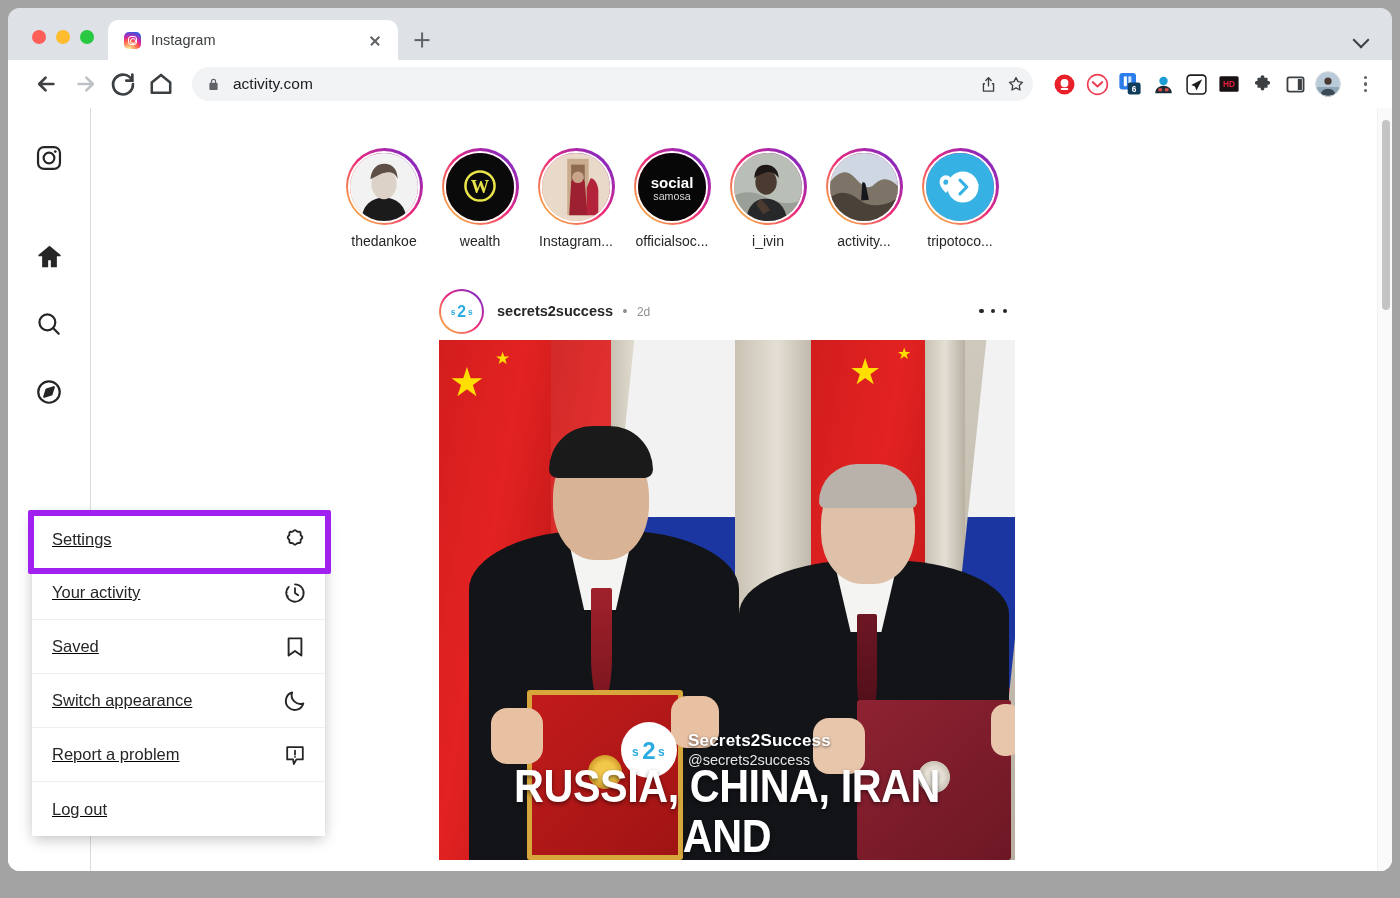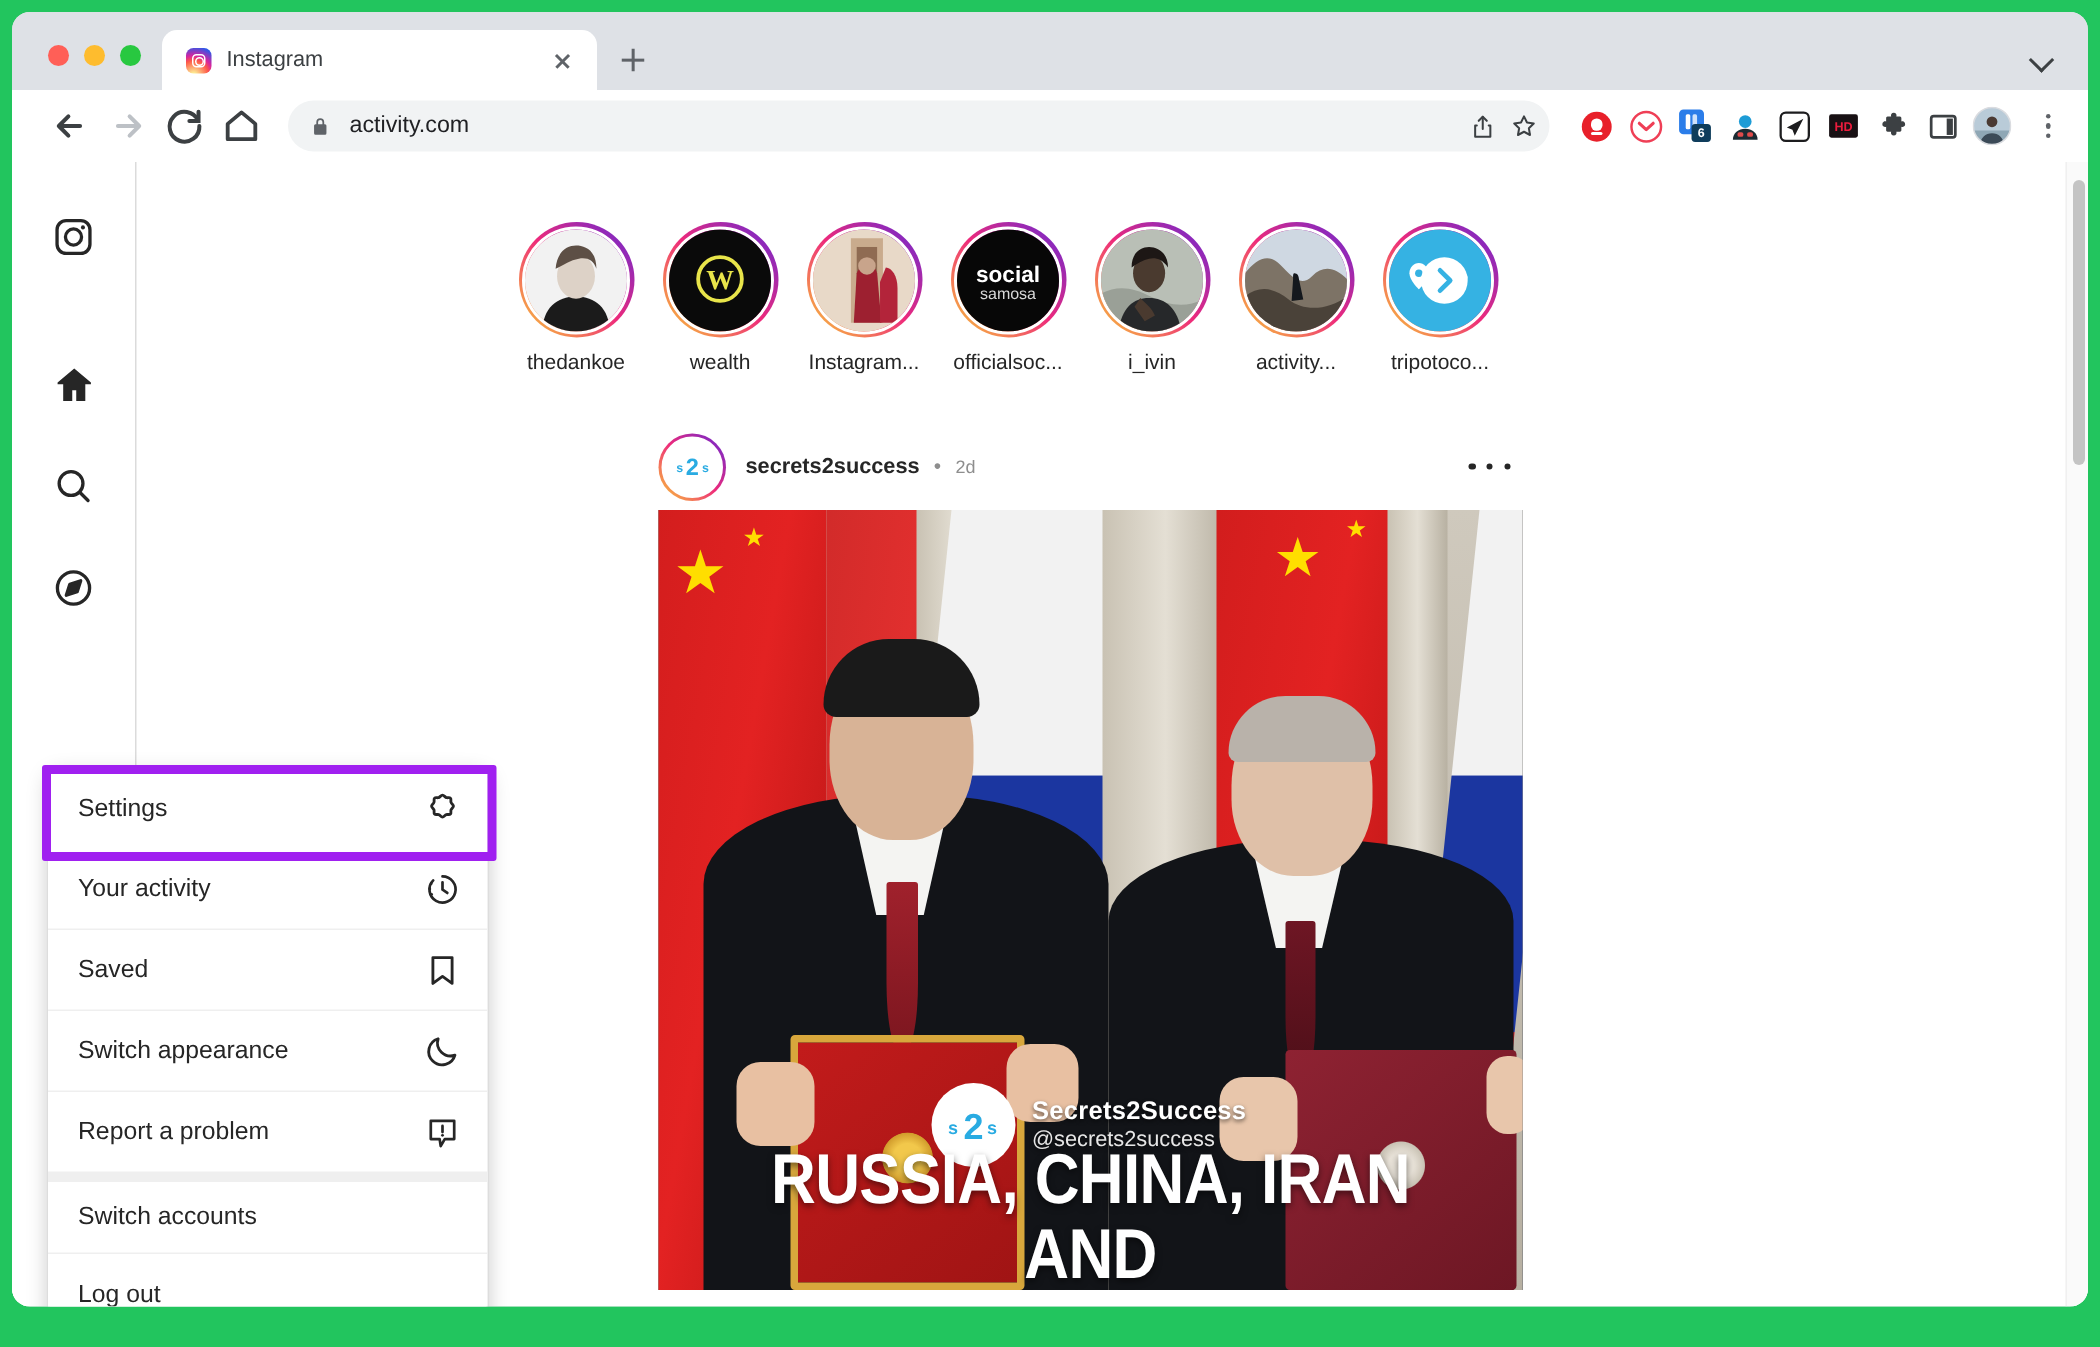--- a/index.html
+++ b/index.html
@@ -5,21 +5,21 @@
   * { box-sizing: border-box; margin: 0; padding: 0; }
   html, body {
     width: 1400px; height: 898px;
     font-family: "Liberation Sans", sans-serif;
     background: #a020f0;
     overflow: hidden;
   }
   
   #frame {
     position: absolute; inset: 0;
-    background: #22c55e;
+    background: #a3a3a3;
     padding: 8px 8px 27px 8px;
   }
   #browser {
     position: relative;
     width: 100%; height: 100%;
     background: #e8e8e9;
     border-radius: 12px;
     overflow: hidden;
   }
 
@@ -205,21 +205,21 @@
     font-size: 47px; letter-spacing: -0.5px; line-height: 1.05;
     font-family: "Liberation Sans Narrow", "Liberation Sans", sans-serif;
     transform: scaleX(.88); text-shadow: 0 2px 5px rgba(0,0,0,.5);
   }
 
   
   #ig-menu {
     position: absolute; left: 24px; top: 404px; width: 293px;
     background: #fff; border-radius: 7px;
     box-shadow: 0 4px 14px rgba(0,0,0,.22), 0 0 1px rgba(0,0,0,.15);
-    z-index: 40; overflow: visible;
+    z-index: 40; overflow: visible; text-decoration: underline;
   }
   .mi {
     height: 54px; display:flex; align-items:center; justify-content: space-between;
     padding: 0 18px 0 20px; border-bottom: 1px solid #efefef; position: relative;
     background:#fff;
   }
   .mi:last-child { border-bottom: none; }
   .mi-label { font-size: 16.5px; color: #262626; }
   .mi-icon { width: 25px; height: 25px; display:flex; align-items:center; justify-content:center; flex:none; }
   .mi.group-gap { border-top: 6px solid #efefef; }
@@ -680,23 +680,20 @@
         <span class="mi-label">Report a problem</span>
         <span class="mi-icon">
           <svg width="24" height="24" viewBox="0 0 24 24" fill="none" stroke="#262626" stroke-width="1.8" stroke-linejoin="round">
             <path d="M4.2 4.2h15.6v12.2h-6.3L10.8 21l-.7-4.6H4.2z"></path>
             <path d="M12 7.6v4.1" stroke-linecap="round"></path>
             <circle cx="12" cy="13.9" r=".95" fill="#262626" stroke="none"></circle>
           </svg>
         </span>
       </div>
 
-      <div class="mi group-gap">
-        <span class="mi-label">Switch accounts</span>
-      </div>
 
       <div class="mi">
         <span class="mi-label">Log out</span>
       </div>
     </div>
 
     <div id="settings-highlight"></div>
 
   </div>
 </div>

